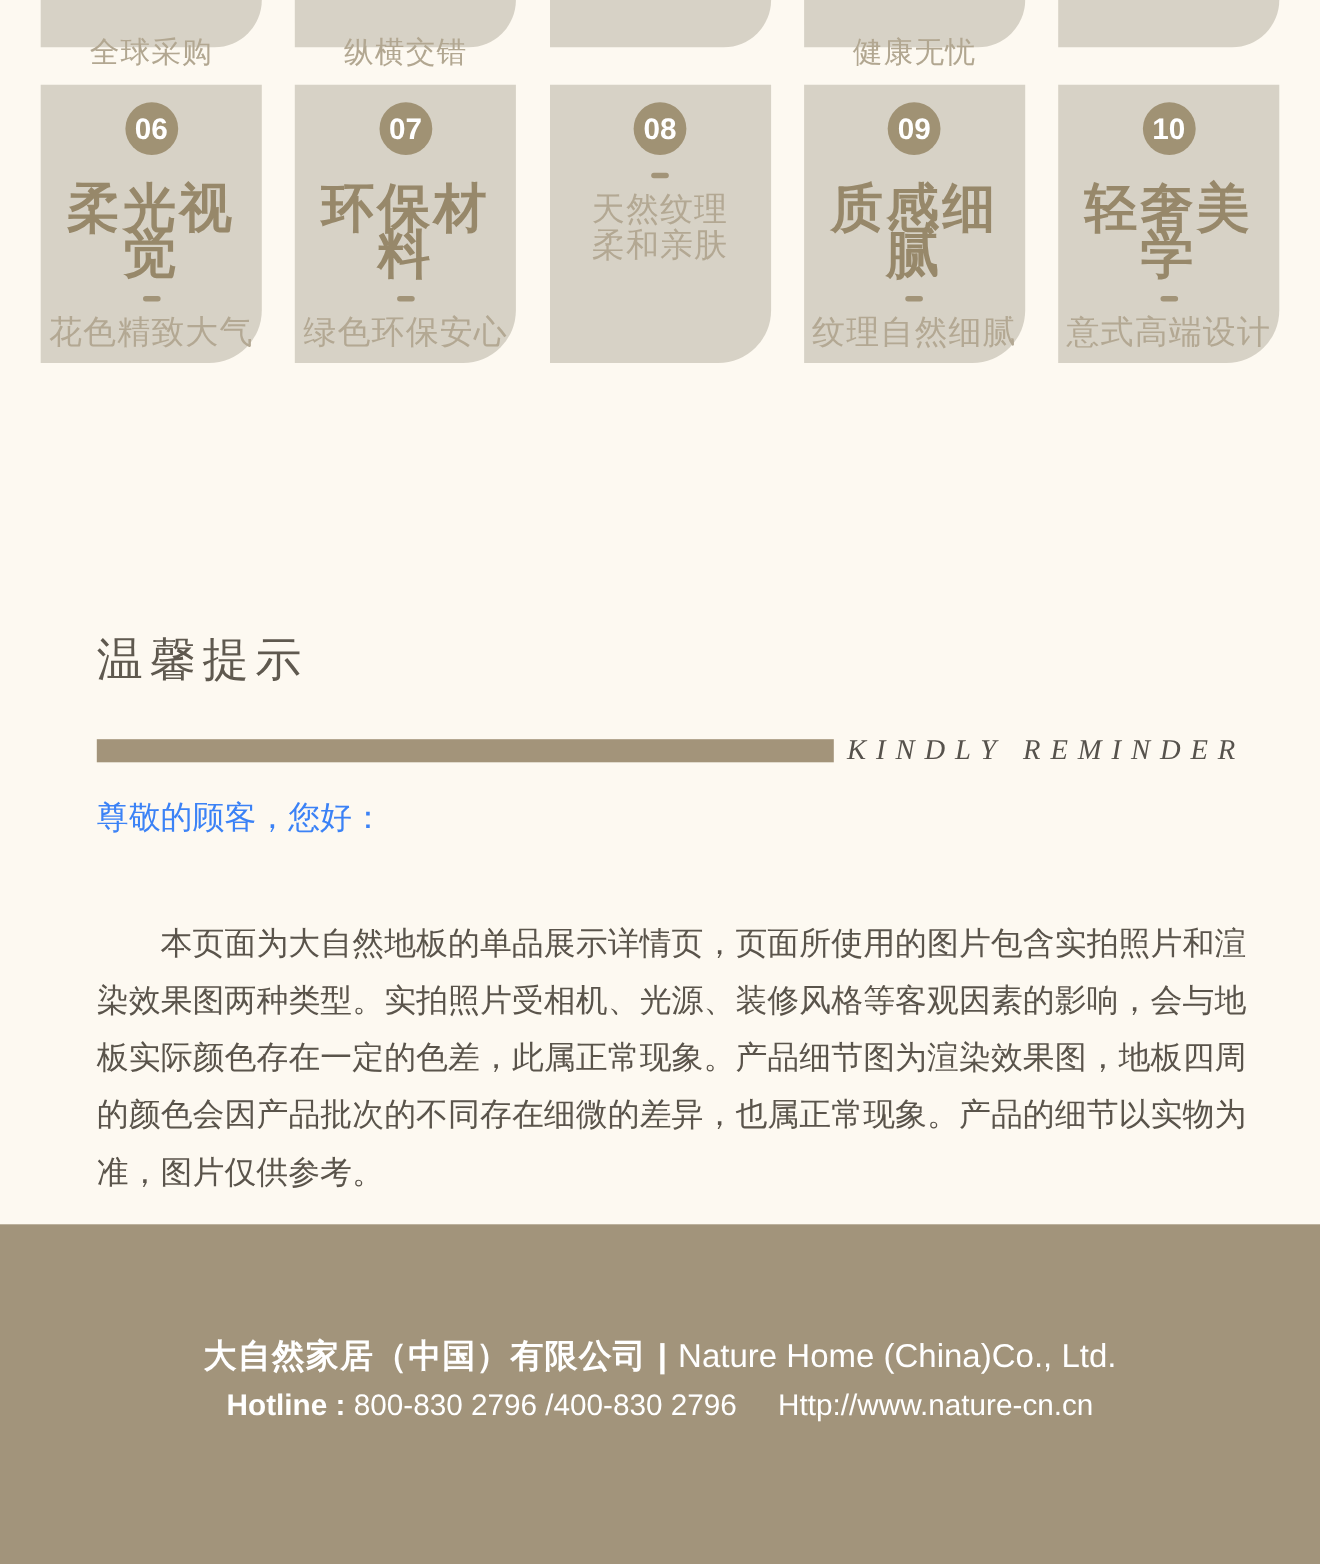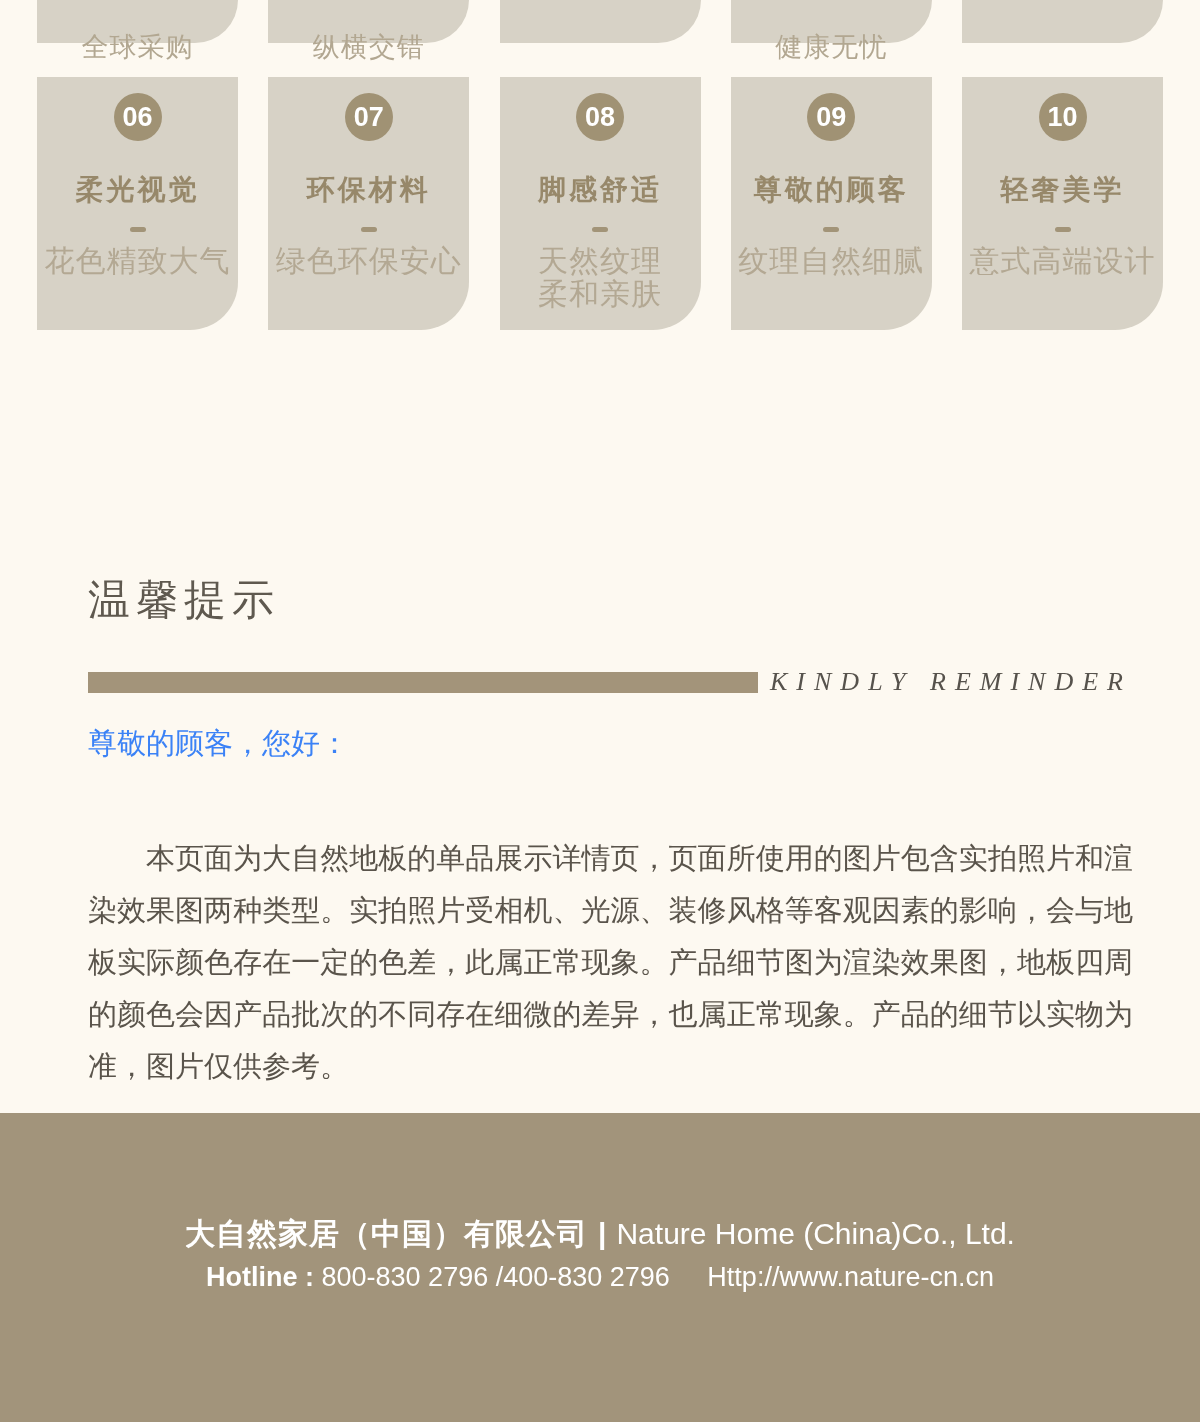--- a/index.html
+++ b/index.html
@@ -12,21 +12,21 @@
   
   .top-row{position:absolute;top:0;left:37px;width:1126px;display:flex;justify-content:space-between;}
   .top-card{width:201px;height:43px;background:#d7d2c6;border-radius:0 0 44px 0;position:relative;}
   .top-sub{position:absolute;top:0;left:0;width:100%;text-align:center;
     font-size:27px;line-height:34px;color:#b2a791;letter-spacing:1px;margin-top:30px;}
   
   .cards-row{position:absolute;top:77px;left:37px;width:1126px;display:flex;justify-content:space-between;}
   .card{width:201px;height:253px;background:#d7d2c6;border-radius:0 0 48px 0;text-align:center;}
   .badge{width:48px;height:48px;border-radius:50%;background:#a09274;margin:16px auto 0;
     color:#ffffff;font-size:27px;font-weight:700;line-height:48px;text-align:center;}
-  .card-title{margin-top:28px;font-size:28px;font-weight:700;color:#97886a;letter-spacing:3px;line-height:42px;}
+  .card-title{margin-top:28px;font-size:48px;font-weight:700;color:#97886a;letter-spacing:3px;line-height:42px;}
   .dash{width:16px;height:5px;border-radius:3px;background:#a29478;margin:16px auto 0;}
   .card-sub{margin-top:12px;font-size:30px;line-height:33px;color:#b3a893;letter-spacing:1px;}
   
   .sec-title{position:absolute;left:88px;top:576px;font-size:42px;font-weight:300;
     color:#5f594f;letter-spacing:6px;line-height:48px;}
   .sec-bar{position:absolute;left:88px;top:672px;width:670px;height:21px;background:#a3947a;}
   .sec-en{position:absolute;top:667px;right:68px;font-family:"Liberation Serif","DejaVu Serif",serif;
     font-size:26px;color:#56524c;letter-spacing:9px;line-height:30px;font-style:italic;}
   .greeting{position:absolute;left:88px;top:726px;font-size:29px;color:#3b82f6;line-height:40px;font-family:Liberation Mono, monospace;}
   .body-text{position:absolute;left:88px;top:832px;width:1045px;
@@ -79,30 +79,29 @@
     <div class="badge">07</div>
     <div class="card-title">环保材料</div>
     <div class="dash"></div>
     <div class="card-sub">
       <div>绿色环保安心</div>
       <div></div>
     </div>
   </div>
   <div class="card">
     <div class="badge">08</div>
-    <div class="card-title">脚感舒适</div>
     <div class="dash"></div>
     <div class="card-sub">
       <div>天然纹理</div>
       <div>柔和亲肤</div>
     </div>
   </div>
   <div class="card">
     <div class="badge">09</div>
-    <div class="card-title">尊敬的顾客</div>
+    <div class="card-title">质感细腻</div>
     <div class="dash"></div>
     <div class="card-sub">
       <div>纹理自然细腻</div>
       <div></div>
     </div>
   </div>
   <div class="card">
     <div class="badge">10</div>
     <div class="card-title">轻奢美学</div>
     <div class="dash"></div>

